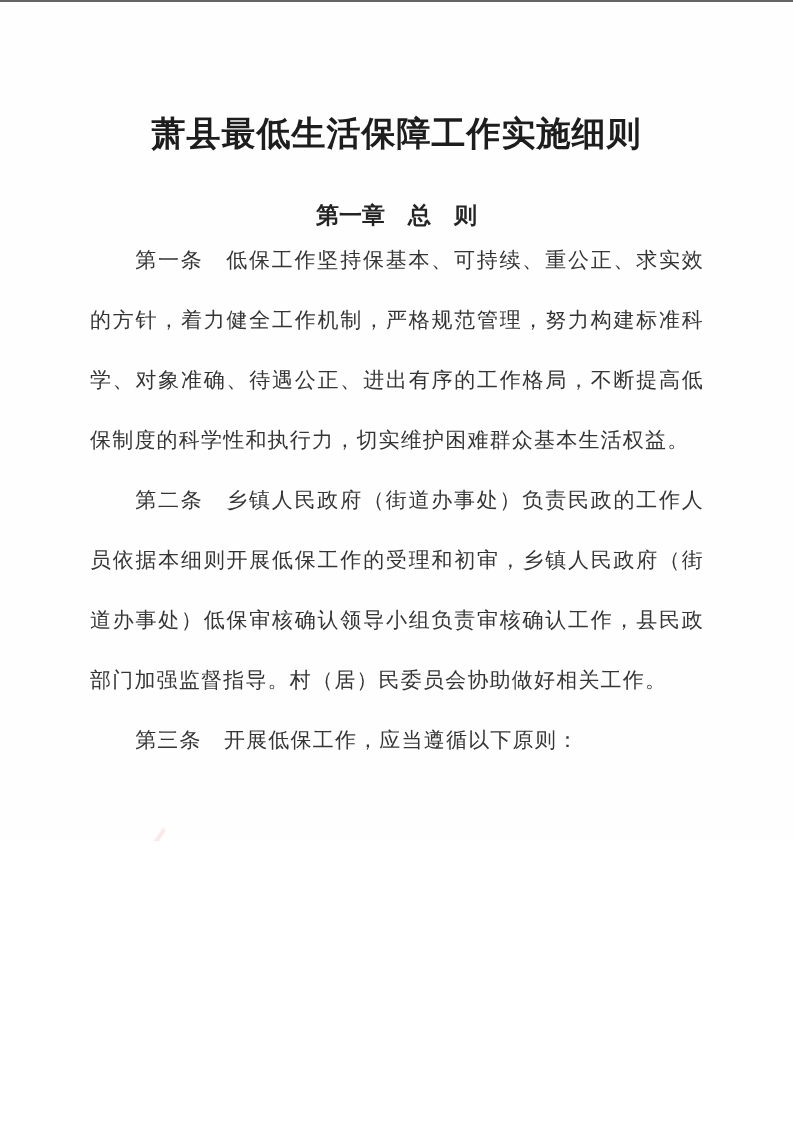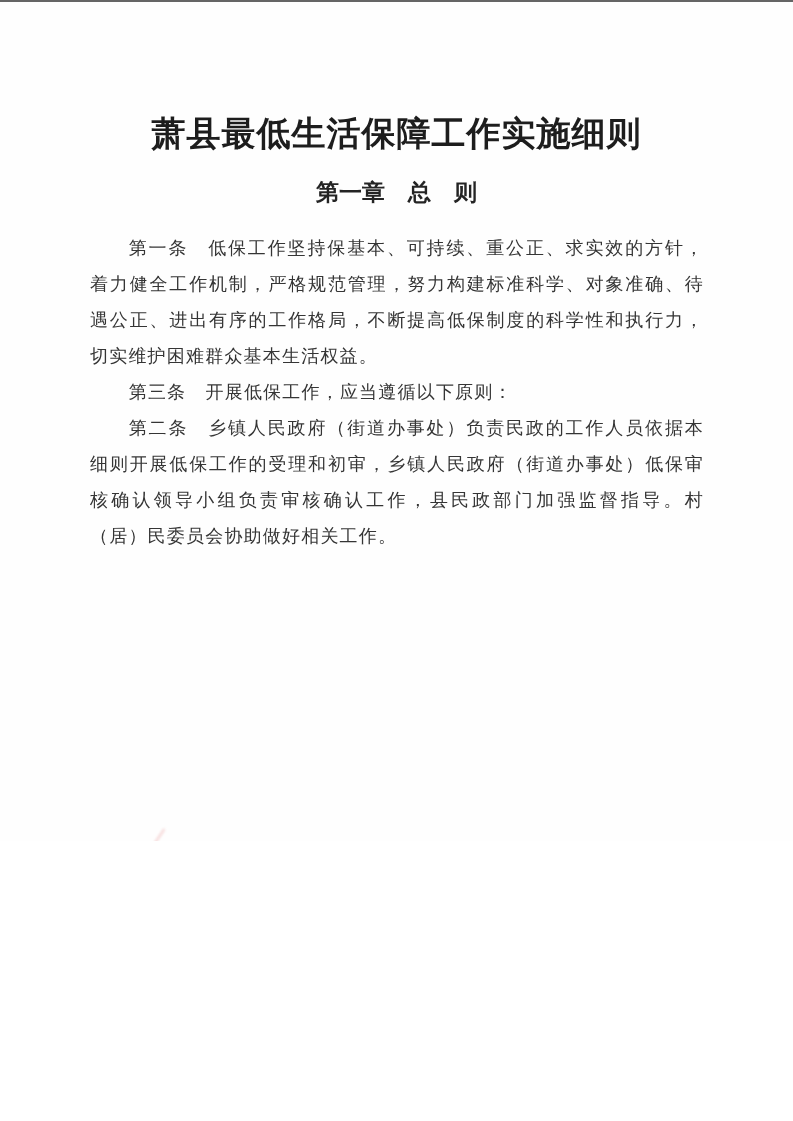--- a/index.html
+++ b/index.html
@@ -28,34 +28,34 @@
     width: 100%;
     margin: 0;
     text-align: center;
     font-size: 34px;
     font-weight: bold;
     letter-spacing: 1px;
     color: #1d1d1d;
     line-height: 48px;
   }
   .chapter-heading {
-    position: absolute; top: 178px; left: 0;
+    position: absolute; top: 201px; left: 0;
     width: 100%;
     margin: 0;
     text-align: center;
     font-size: 23px;
     font-weight: bold;
     color: #242424;
     line-height: 30px;
   }
   .body-text {
     position: absolute; top: 230px; left: 90px;
     width: 614px;
-    font-size: 18px;
-    line-height: 36px;
+    font-size: 21px;
+    line-height: 60px;
     color: #353535;
     text-align: justify;
     text-justify: inter-character;
   }
   .body-text p {
     margin: 0;
     text-indent: 2.15em;
     letter-spacing: 1.2px;
   }
   .page-number {
@@ -96,22 +96,22 @@
 <div class="page">
 
   <div class="scan-edge"></div>
 
   <h1 class="doc-title">萧县最低生活保障工作实施细则</h1>
 
   <h2 class="chapter-heading">第一章　总　则</h2>
 
   <div class="body-text">
     <p>第一条　低保工作坚持保基本、可持续、重公正、求实效的方针，着力健全工作机制，严格规范管理，努力构建标准科学、对象准确、待遇公正、进出有序的工作格局，不断提高低保制度的科学性和执行力，切实维护困难群众基本生活权益。</p>
+    <p>第二条　乡镇人民政府（街道办事处）负责民政的工作人员依据本细则开展低保工作的受理和初审，乡镇人民政府（街道办事处）低保审核确认领导小组负责审核确认工作，县民政部门加强监督指导。村（居）民委员会协助做好相关工作。</p>
     <p>第三条　开展低保工作，应当遵循以下原则：</p>
-    <p>第二条　乡镇人民政府（街道办事处）负责民政的工作人员依据本细则开展低保工作的受理和初审，乡镇人民政府（街道办事处）低保审核确认领导小组负责审核确认工作，县民政部门加强监督指导。村（居）民委员会协助做好相关工作。</p>
   </div>
 
   <div class="seal">
     <svg width="130" height="160" viewBox="0 0 130 160" xmlns="http://www.w3.org/2000/svg">
       <defs>
         <filter id="sblur" x="-30%" y="-30%" width="160%" height="160%">
           <feGaussianBlur stdDeviation="1.4"></feGaussianBlur>
         </filter>
       </defs>
       <g fill="#dc7e7e" stroke="#dc7e7e" opacity="0.5" filter="url(#sblur)">

